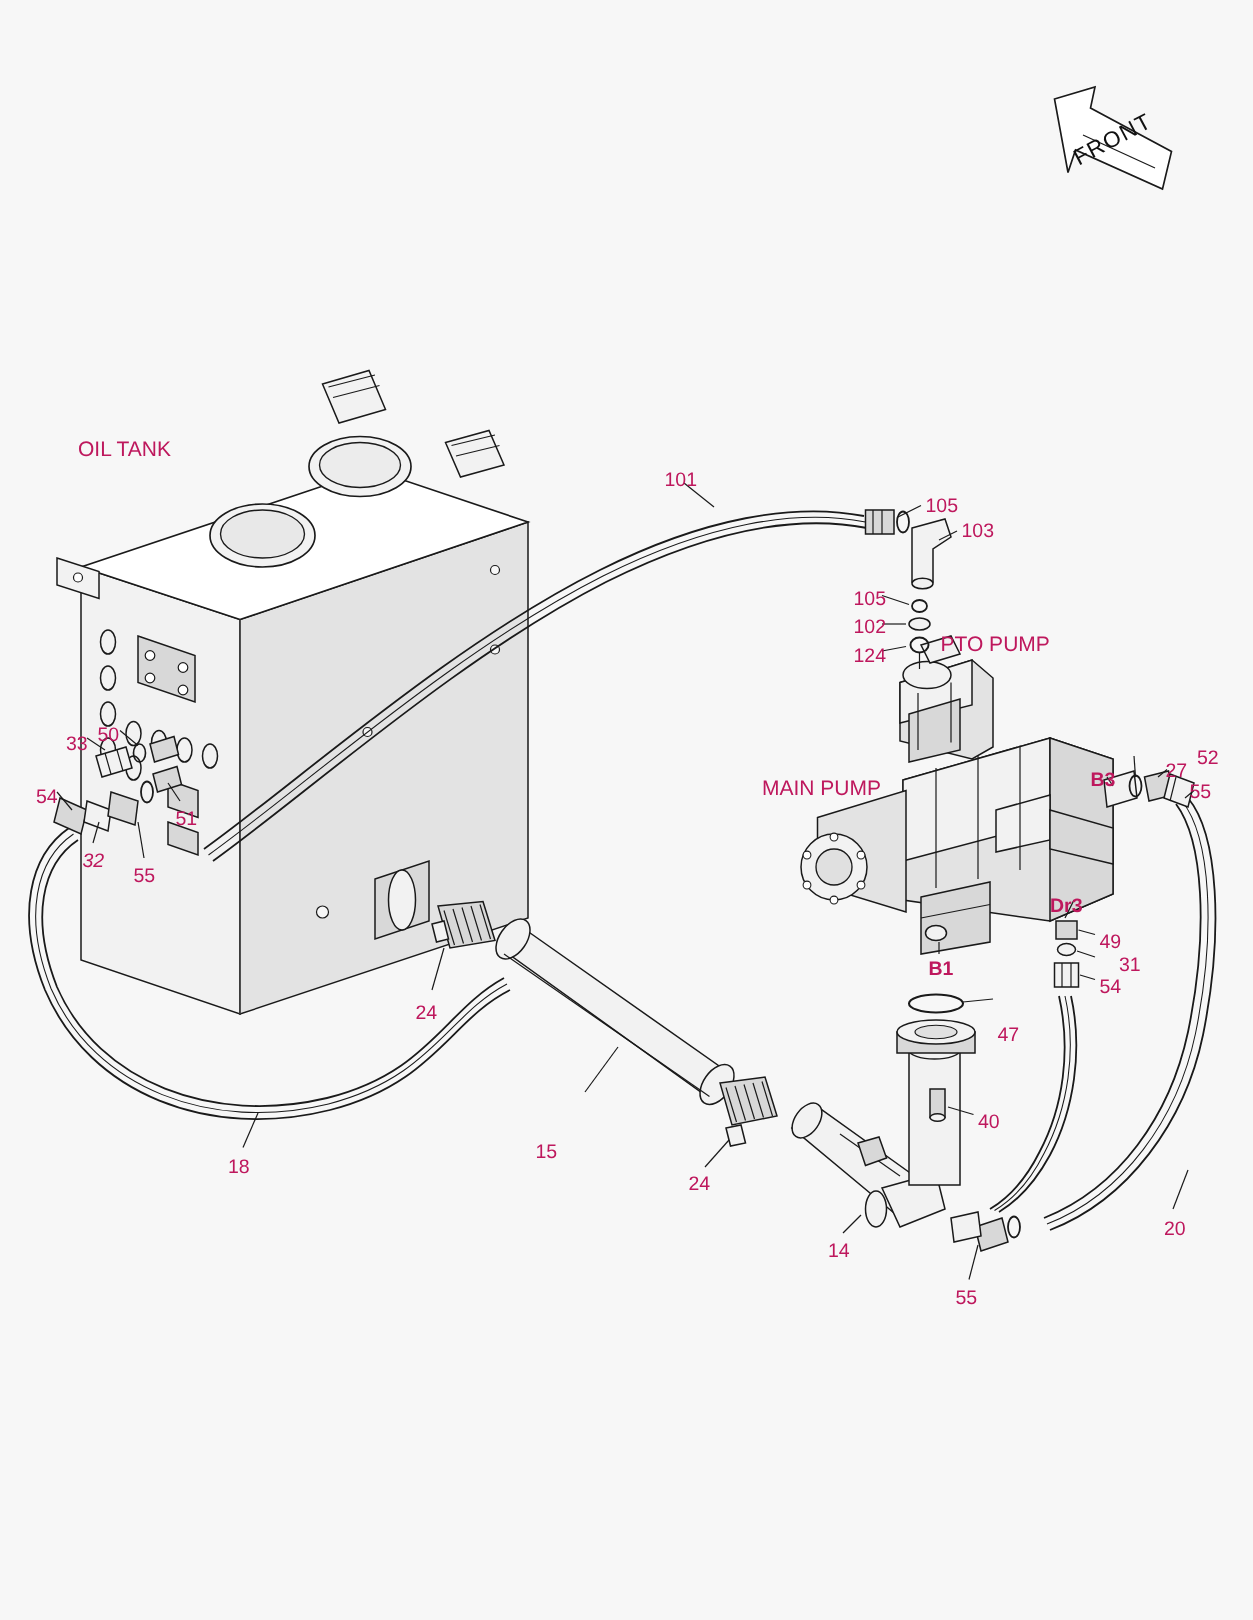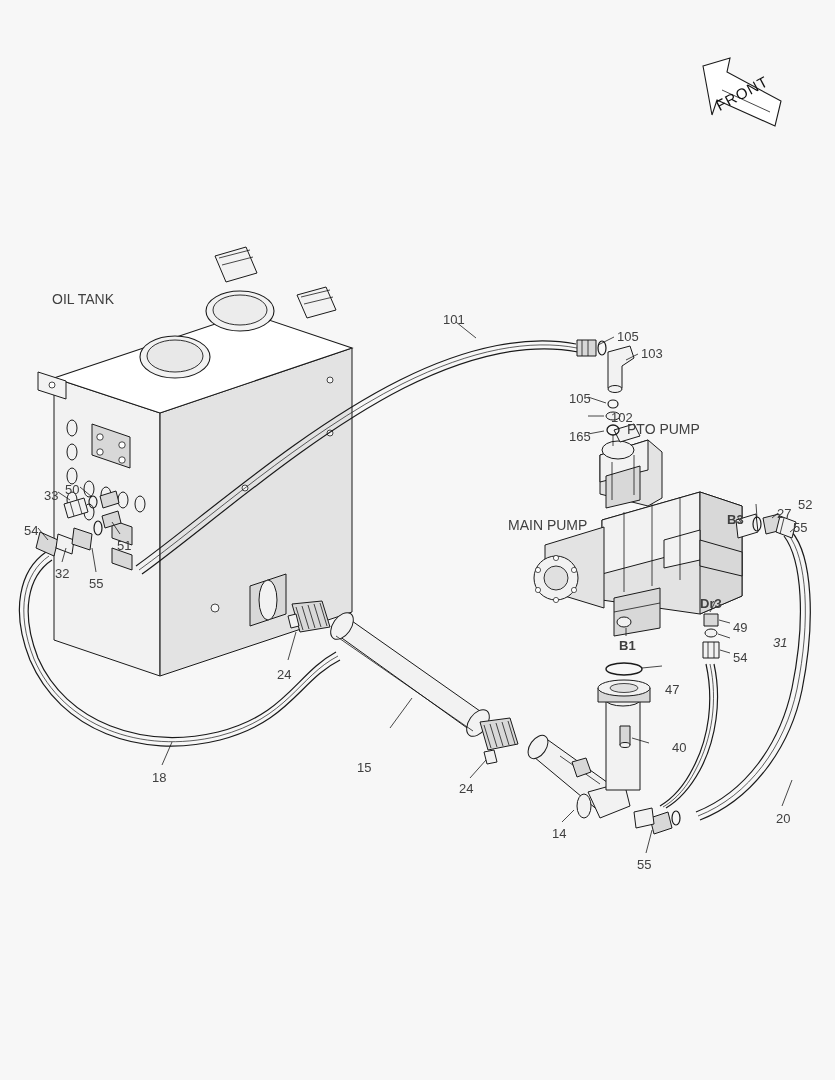--- a/index.html
+++ b/index.html
@@ -19,21 +19,21 @@
     position: absolute;
     left: 0;
     top: 0;
     width: 835px;
     height: 1080px;
   }
   .lbl {
     position: absolute;
     font-family: "Liberation Sans", sans-serif;
     font-size: 13px;
-    color: #404040;
+    color: #be185d;
     white-space: nowrap;
     line-height: 1;
   }
   .lbl.bold {
     font-weight: bold;
   }
   .lbl.big {
     font-size: 14px;
   }
   .front-text {
@@ -321,36 +321,36 @@
   <div class="lbl big" style="left:508px; top:518px;">MAIN PUMP</div>
 
   <div class="lbl bold" style="left:727px; top:513px;">B3</div>
   <div class="lbl bold" style="left:619px; top:639px;">B1</div>
   <div class="lbl bold" style="left:700px; top:597px;">Dr3</div>
 
   <div class="lbl" style="left:443px; top:313px;">101</div>
   <div class="lbl" style="left:617px; top:330px;">105</div>
   <div class="lbl" style="left:641px; top:347px;">103</div>
   <div class="lbl" style="left:569px; top:392px;">105</div>
-  <div class="lbl" style="left:569px; top:411px;margin-left:42px;">102</div>
-  <div class="lbl" style="left:569px; top:430px;">165</div>
+  <div class="lbl" style="left:569px; top:411px;">102</div>
+  <div class="lbl" style="left:569px; top:430px;">124</div>
   <div class="lbl" style="left:44px; top:489px;">33</div>
   <div class="lbl" style="left:65px; top:483px;">50</div>
   <div class="lbl" style="left:24px; top:524px;">54</div>
   <div class="lbl" style="left:117px; top:539px;">51</div>
-  <div class="lbl" style="left:55px; top:567px;">32</div>
+  <div class="lbl" style="left:55px; top:567px;font-style:italic;">32</div>
   <div class="lbl" style="left:89px; top:577px;">55</div>
   <div class="lbl" style="left:754px; top:498px;margin-left:44px;">52</div>
   <div class="lbl" style="left:777px; top:507px;">27</div>
   <div class="lbl" style="left:793px; top:521px;">55</div>
   <div class="lbl" style="left:733px; top:621px;">49</div>
-  <div class="lbl" style="left:773px; top:636px;font-style:italic;">31</div>
+  <div class="lbl" style="left:746px; top:636px;">31</div>
   <div class="lbl" style="left:733px; top:651px;">54</div>
   <div class="lbl" style="left:665px; top:663px;margin-top:20px;">47</div>
-  <div class="lbl" style="left:652px; top:741px;margin-left:20px;">40</div>
+  <div class="lbl" style="left:652px; top:741px;">40</div>
   <div class="lbl" style="left:277px; top:668px;">24</div>
   <div class="lbl" style="left:459px; top:782px;">24</div>
   <div class="lbl" style="left:357px; top:733px;margin-top:28px;">15</div>
   <div class="lbl" style="left:152px; top:771px;">18</div>
   <div class="lbl" style="left:552px; top:827px;">14</div>
   <div class="lbl" style="left:637px; top:858px;">55</div>
   <div class="lbl" style="left:776px; top:812px;">20</div>
 
 </div>
 

